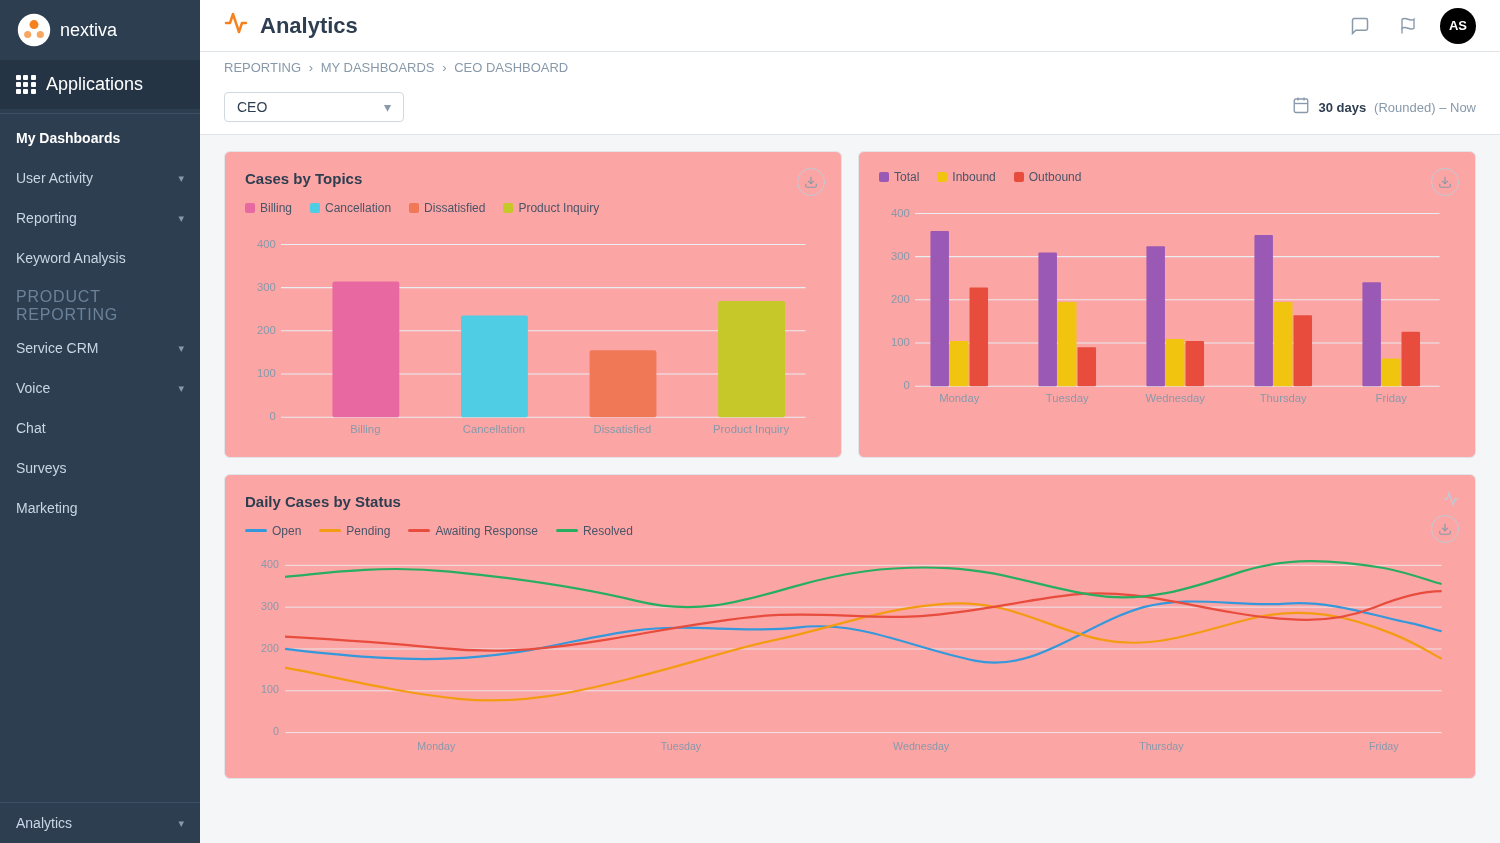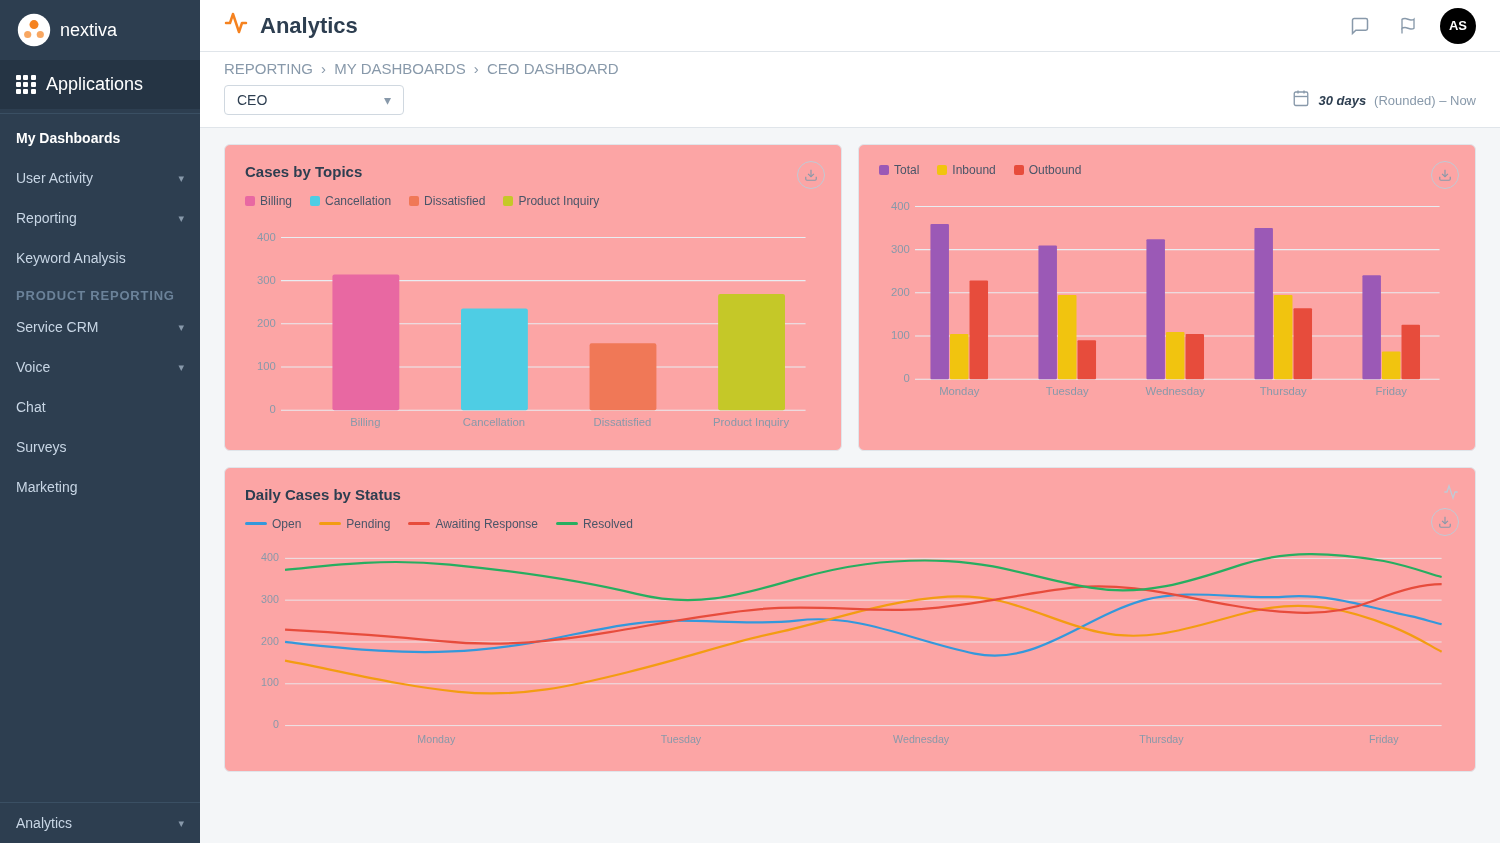--- a/index.html
+++ b/index.html
@@ -20,21 +20,21 @@
     .apps-grid { display: grid; grid-template-columns: repeat(3,1fr); gap: 2px; width: 20px; }
     .apps-dot { width: 5px; height: 5px; background: #fff; border-radius: 1px; }
     .apps-label { color: #fff; font-size: 18px; font-weight: 500; }
     .sidebar-section-divider { height: 1px; background: #3a4f63; margin: 4px 0; }
     .sidebar-item {
       display: flex; align-items: center; justify-content: space-between; padding: 12px 16px; cursor: pointer; color: #c8d6e5; font-size: 14px;
     }
     .sidebar-item.active { color: #fff; font-weight: 600; }
     .chevron { font-size: 11px; color: #8899aa; }
     .sidebar-section-label {
-      padding: 10px 16px 4px; font-size: 13px; font-weight: 700; color: #6b8299; letter-spacing: 0.8px; text-transform: uppercase;
+      padding: 10px 16px 4px; font-size: 16px; font-weight: 400; color: #6b8299; letter-spacing: 0.8px; text-transform: uppercase;
     }
     #sidebar-settings {
       margin-top: auto; border-top: 1px solid #3a4f63;
     }
 
     
     #main { flex: 1; display: flex; flex-direction: column; overflow: hidden; }
 
     
     #header {
@@ -47,34 +47,34 @@
     .header-action-icon { width: 32px; height: 32px; display: flex; align-items: center; justify-content: center; cursor: pointer; color: #6b8299; font-size: 18px; }
     .avatar { width: 36px; height: 36px; border-radius: 50%; background: #000000; color: #fff; display: flex; align-items: center; justify-content: center; font-size: 13px; font-weight: 600; cursor: pointer; }
 
     
     #content { flex: 1; overflow-y: auto; padding: 0; background: #f4f6f8; }
 
     
     #subheader {
       background: #fff; padding: 8px 24px 0; border-bottom: 1px solid #e0e5ea;
     }
-    .breadcrumb { font-size: 15px; color: #8899aa; margin-bottom: 0; }
+    .breadcrumb { font-size: 13px; color: #8899aa; margin-bottom: 9px; }
     .breadcrumb span { color: #8899aa; }
     .breadcrumb .sep { margin: 0 4px; }
     #subheader-controls {
       display: flex; align-items: center; justify-content: space-between; padding: 8px 0 12px; gap: 8px;
     }
     .dashboard-select {
       display: flex; align-items: center; border: 1px solid #d0d8e0; border-radius: 4px; padding: 6px 12px; background: #fff; cursor: pointer; min-width: 180px; font-size: 14px; color: #2d3e50;
     }
     .dashboard-select .sel-text { flex: 1; }
     .dashboard-select .sel-arrow { color: #8899aa; margin-left: 8px; }
     .date-range { display: flex; align-items: center; gap: 8px; font-size: 13px; color: #2d3e50; }
     .date-range .cal-icon { color: #8899aa; font-size: 16px; }
-    .date-range .days { font-weight: 700; font-style: italic; }
+    .date-range .days { font-weight: 700; }
     .date-range .rounded { color: #8899aa; }
 
     
     #charts-area { padding: 16px 24px; display: flex; flex-direction: column; gap: 16px; }
     .charts-row { display: flex; gap: 16px; }
     .chart-card {
       background: #fca5a5; border-radius: 6px; border: 1px solid #e0e5ea; padding: 18px 20px; flex: 1; position: relative;
     }
     .chart-title { font-size: 15px; font-weight: 600; color: #2d3e50; margin-bottom: 14px; }
     .chart-download {

